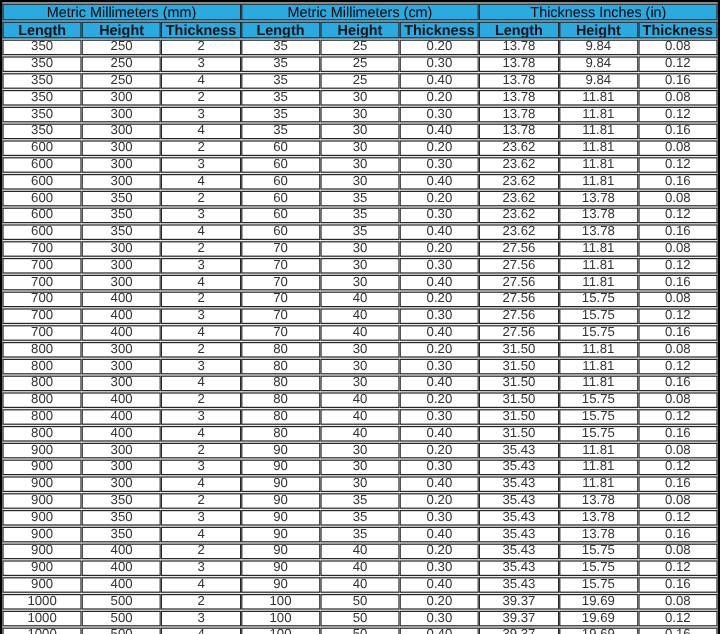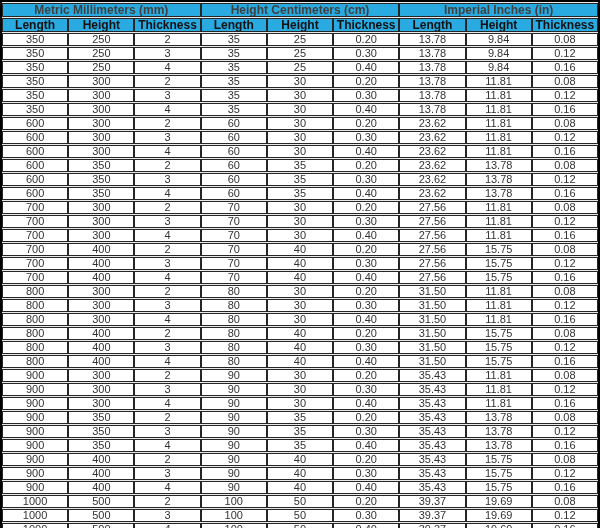--- a/index.html
+++ b/index.html
@@ -22,45 +22,45 @@
     border: 1px solid #262626;
     text-align: center;
     vertical-align: middle;
     padding: 0;
     overflow: hidden;
     white-space: nowrap;
     line-height: 1;
   }
   #conversion-table th.group-header {
     background: #29ABE2;
-    color: #404040;
+    color: #000000;
     font-size: 12px;
-    font-weight: bold;
+    font-weight: normal;
   }
   #conversion-table th.col-header {
     background: #29ABE2;
     color: #111111;
     font-size: 12px;
     font-weight: bold;
   }
   #conversion-table td {
     background: #ffffff;
     color: #333333;
     font-size: 11px;
   }
 </style>
 </head>
 <body>
 
 <table id="conversion-table">
   <thead>
     <tr>
       <th class="group-header" colspan="3">Metric Millimeters (mm)</th>
-      <th class="group-header" colspan="3">Height Centimeters (cm)</th>
-      <th class="group-header" colspan="3">Imperial Inches (in)</th>
+      <th class="group-header" colspan="3">Metric Millimeters (cm)</th>
+      <th class="group-header" colspan="3">Thickness Inches (in)</th>
     </tr>
     <tr>
       <th class="col-header">Length</th>
       <th class="col-header">Height</th>
       <th class="col-header">Thickness</th>
       <th class="col-header">Length</th>
       <th class="col-header">Height</th>
       <th class="col-header">Thickness</th>
       <th class="col-header">Length</th>
       <th class="col-header">Height</th>

